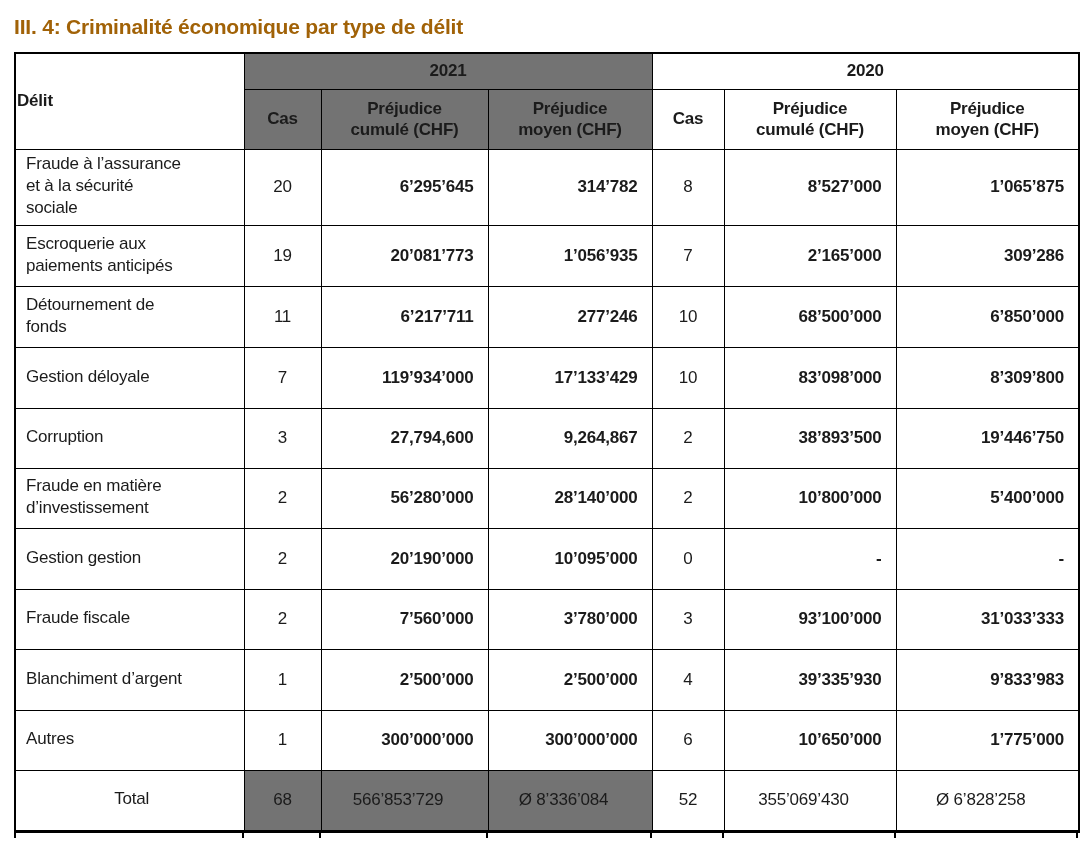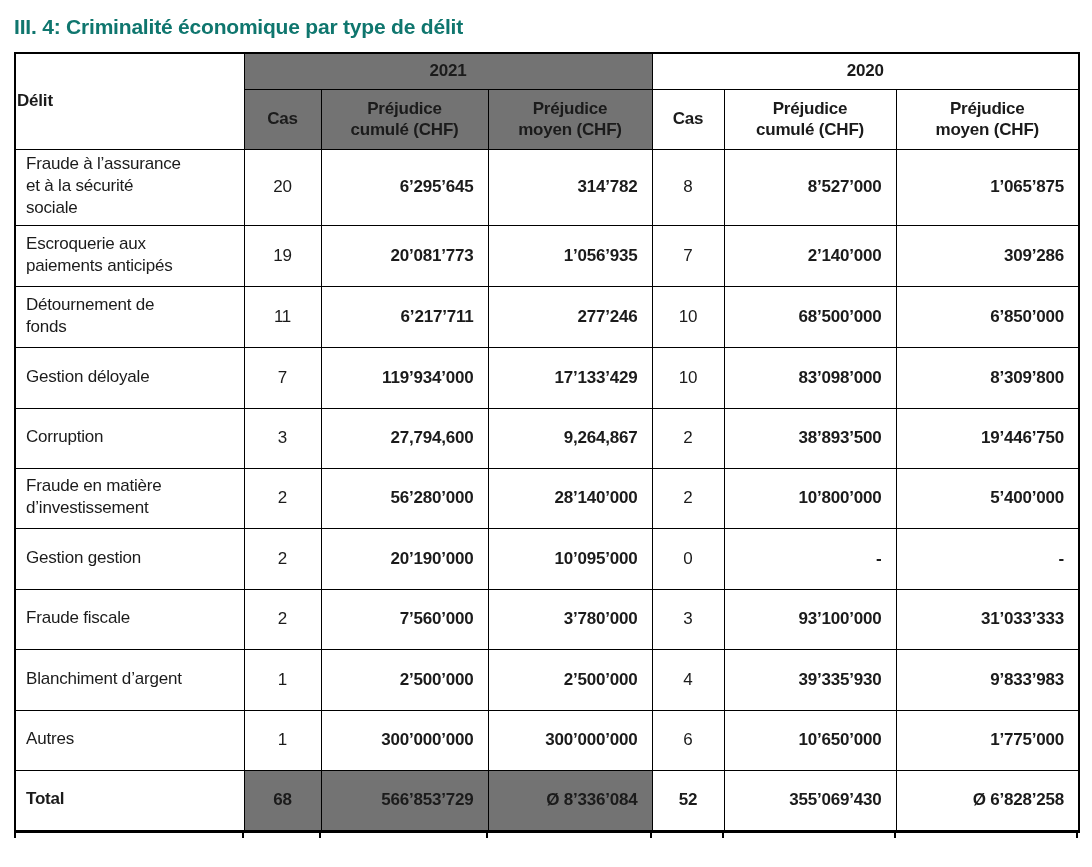--- a/index.html
+++ b/index.html
@@ -16,21 +16,21 @@
     position: relative;
     width: 1092px;
     height: 867px;
   }
   .title {
     font-size: 21px;
     font-weight: bold;
     margin: 0;
     padding: 15px 0 0 14px;
     letter-spacing: -0.2px;
-    color: #0f766e;
+    color: #a16207;
   }
   table.crime {
     border-collapse: collapse;
     table-layout: fixed;
     width: 1064px;
     margin: 13px 0 0 14px;
     border: 2px solid #000;
     border-bottom: 3px solid #000;
   }
   table.crime td {
@@ -61,21 +61,21 @@
     white-space: pre-line;
     line-height: 1.28;
     margin-left: 24px;
   }
   .cas { text-align: center; margin-left: 13px; }
   .amount {
     text-align: right;
     padding-right: 14px;
     font-weight: bold;
   }
-  tr.total-row td { font-weight: bold; }
+  tr.total-row td { font-weight: normal; text-align: center; }
   .stubs {
     position: relative;
     width: 1064px;
     height: 7px;
     margin-left: 14px;
   }
   .stubs .tick {
     position: absolute;
     top: 0;
     width: 2px;
@@ -133,21 +133,21 @@
       <td class="amount">1’065’875</td>
     </tr>
 
     <tr style="height:61px">
       <td class="delit">Escroquerie aux
 paiements anticipés</td>
       <td class="cas">19</td>
       <td class="amount">20’081’773</td>
       <td class="amount">1’056’935</td>
       <td class="cas">7</td>
-      <td class="amount">2’140’000</td>
+      <td class="amount">2’165’000</td>
       <td class="amount">309’286</td>
     </tr>
 
     <tr style="height:61px">
       <td class="delit">Détournement de
 fonds</td>
       <td class="cas">11</td>
       <td class="amount">6’217’711</td>
       <td class="amount">277’246</td>
       <td class="cas">10</td>

